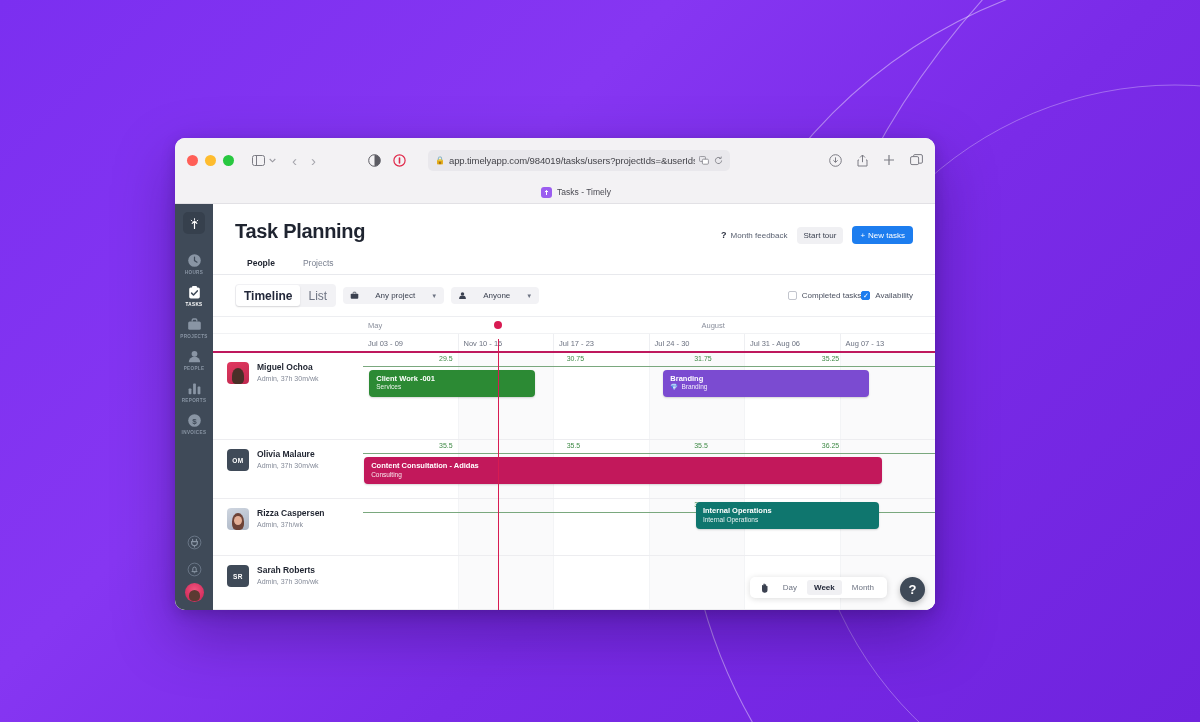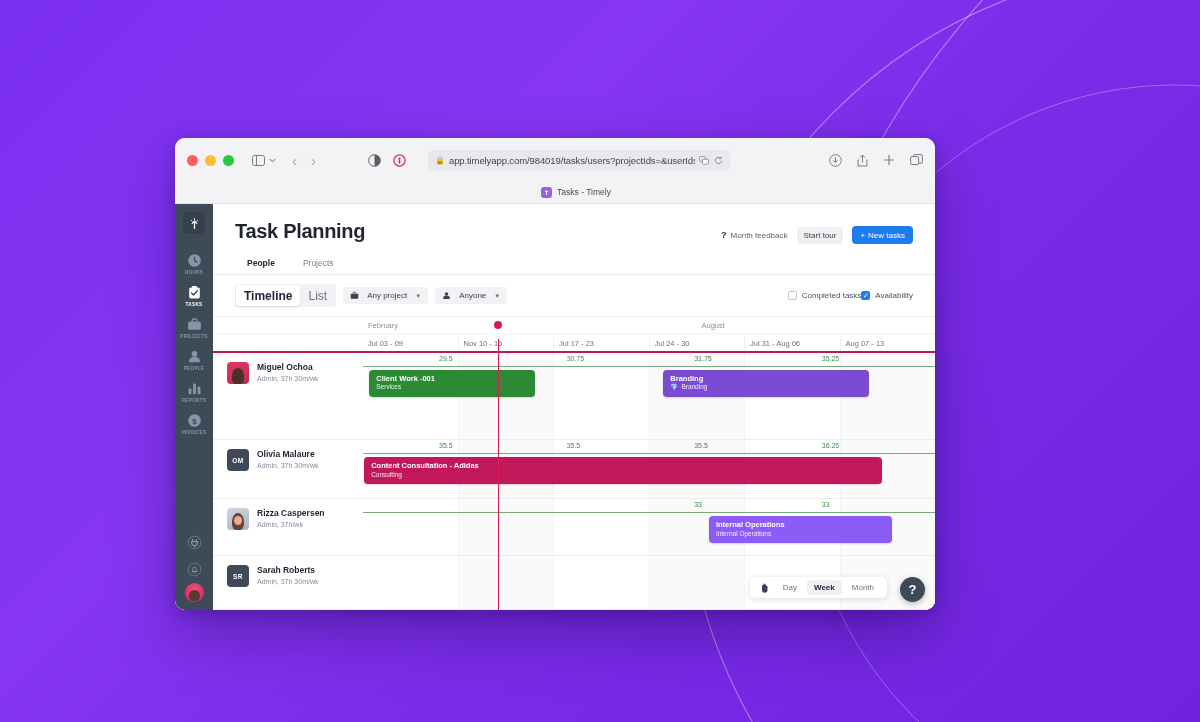--- a/index.html
+++ b/index.html
@@ -135,21 +135,21 @@
   .ptab.active { color: #1f2430; background: #fff; font-weight: 700; box-shadow: inset 0 0 0 0 transparent; }
 
   .filterbar {
     display: flex; align-items: center; gap: 4px;
     padding: 9px 22px; border-bottom: 1px solid #edeef1;
   }
   .seg { display: flex; background: #f2f2f5; border-radius: 4px; padding: 1px; }
   .seg .sgi { font-size: 12px; padding: 3.5px 8px; border-radius: 3px; color: #6e7483; cursor: pointer; }
   .seg .sgi.active { background: #fff; color: #23283a; font-weight: 600; box-shadow: 0 1px 2px rgba(0,0,0,.12); }
   .chip {
-    display: flex; align-items: center; gap: 8px;
+    display: flex; align-items: center; gap: 16px;
     background: #f2f2f5; border-radius: 4px; padding: 4px 7px;
     font-size: 8px; color: #3b4150; cursor: pointer; margin-left: 3px;
   }
   .chip .caret { font-size: 6px; color: #6e7483; }
   .fright { margin-left: auto; display: flex; align-items: flex-end; gap: 0; }
   .checkrow { display: flex; align-items: center; gap: 5px; font-size: 8px; color: #4b5160; cursor: pointer; }
   .cbox { width: 9px; height: 9px; border: 1px solid #c2c5cd; border-radius: 2px; background: #fff; }
   .cbox.on {
     background: #1d7def; border-color: #1d7def;
     display: flex; align-items: center; justify-content: center;
@@ -492,21 +492,21 @@
             <span class="cbox on">✓</span>
             <span>Availability</span>
           </div>
         </div>
       </div>
 
       <div class="hdr-wrap">
         <div class="month-row">
           <div class="name-blank"></div>
           <div style="flex:1; position:relative;">
-            <div class="mcell" style="position:absolute; left:0;">February</div>
+            <div class="mcell" style="position:absolute; left:0;">May</div>
             <div class="mcell" style="position:absolute; left:58.3%;">August</div>
           </div>
         </div>
         <div class="week-row">
           <div class="name-blank"></div>
           <div style="flex:1; display:flex;">
             <div class="wcell" style="flex:1">Jul 03 - 09</div>
             <div class="wcell" style="flex:1">Nov 10 - 16</div>
             <div class="wcell" style="flex:1">Jul 17 - 23</div>
             <div class="wcell" style="flex:1">Jul 24 - 30</div>
@@ -606,21 +606,21 @@
                   <div class="shade"></div>
                   <div></div>
                   <div class="shade"></div>
                   <div></div>
                   <div class="shade"></div>
               </div>
               <div class="avail-line"></div>
               <div class="avail-num" style="left:57.9%">33</div>
               <div class="avail-num" style="left:80.2%">33</div>
 
-              <div class="taskbar" style="left:58.2%; width:32%; top:17px; background:#8b5cf6;margin-left:13px;">
+              <div class="taskbar" style="left:58.2%; width:32%; top:3px; background:#0f766e;">
                 <div class="tb-title">Internal Operations</div>
                 <div class="tb-sub">
                     <span>Internal Operations</span>
                   </div>
               </div>
             </div>
           </div>
 
           <div class="person-row" style="height:60px;">
             <div class="pinfo">

